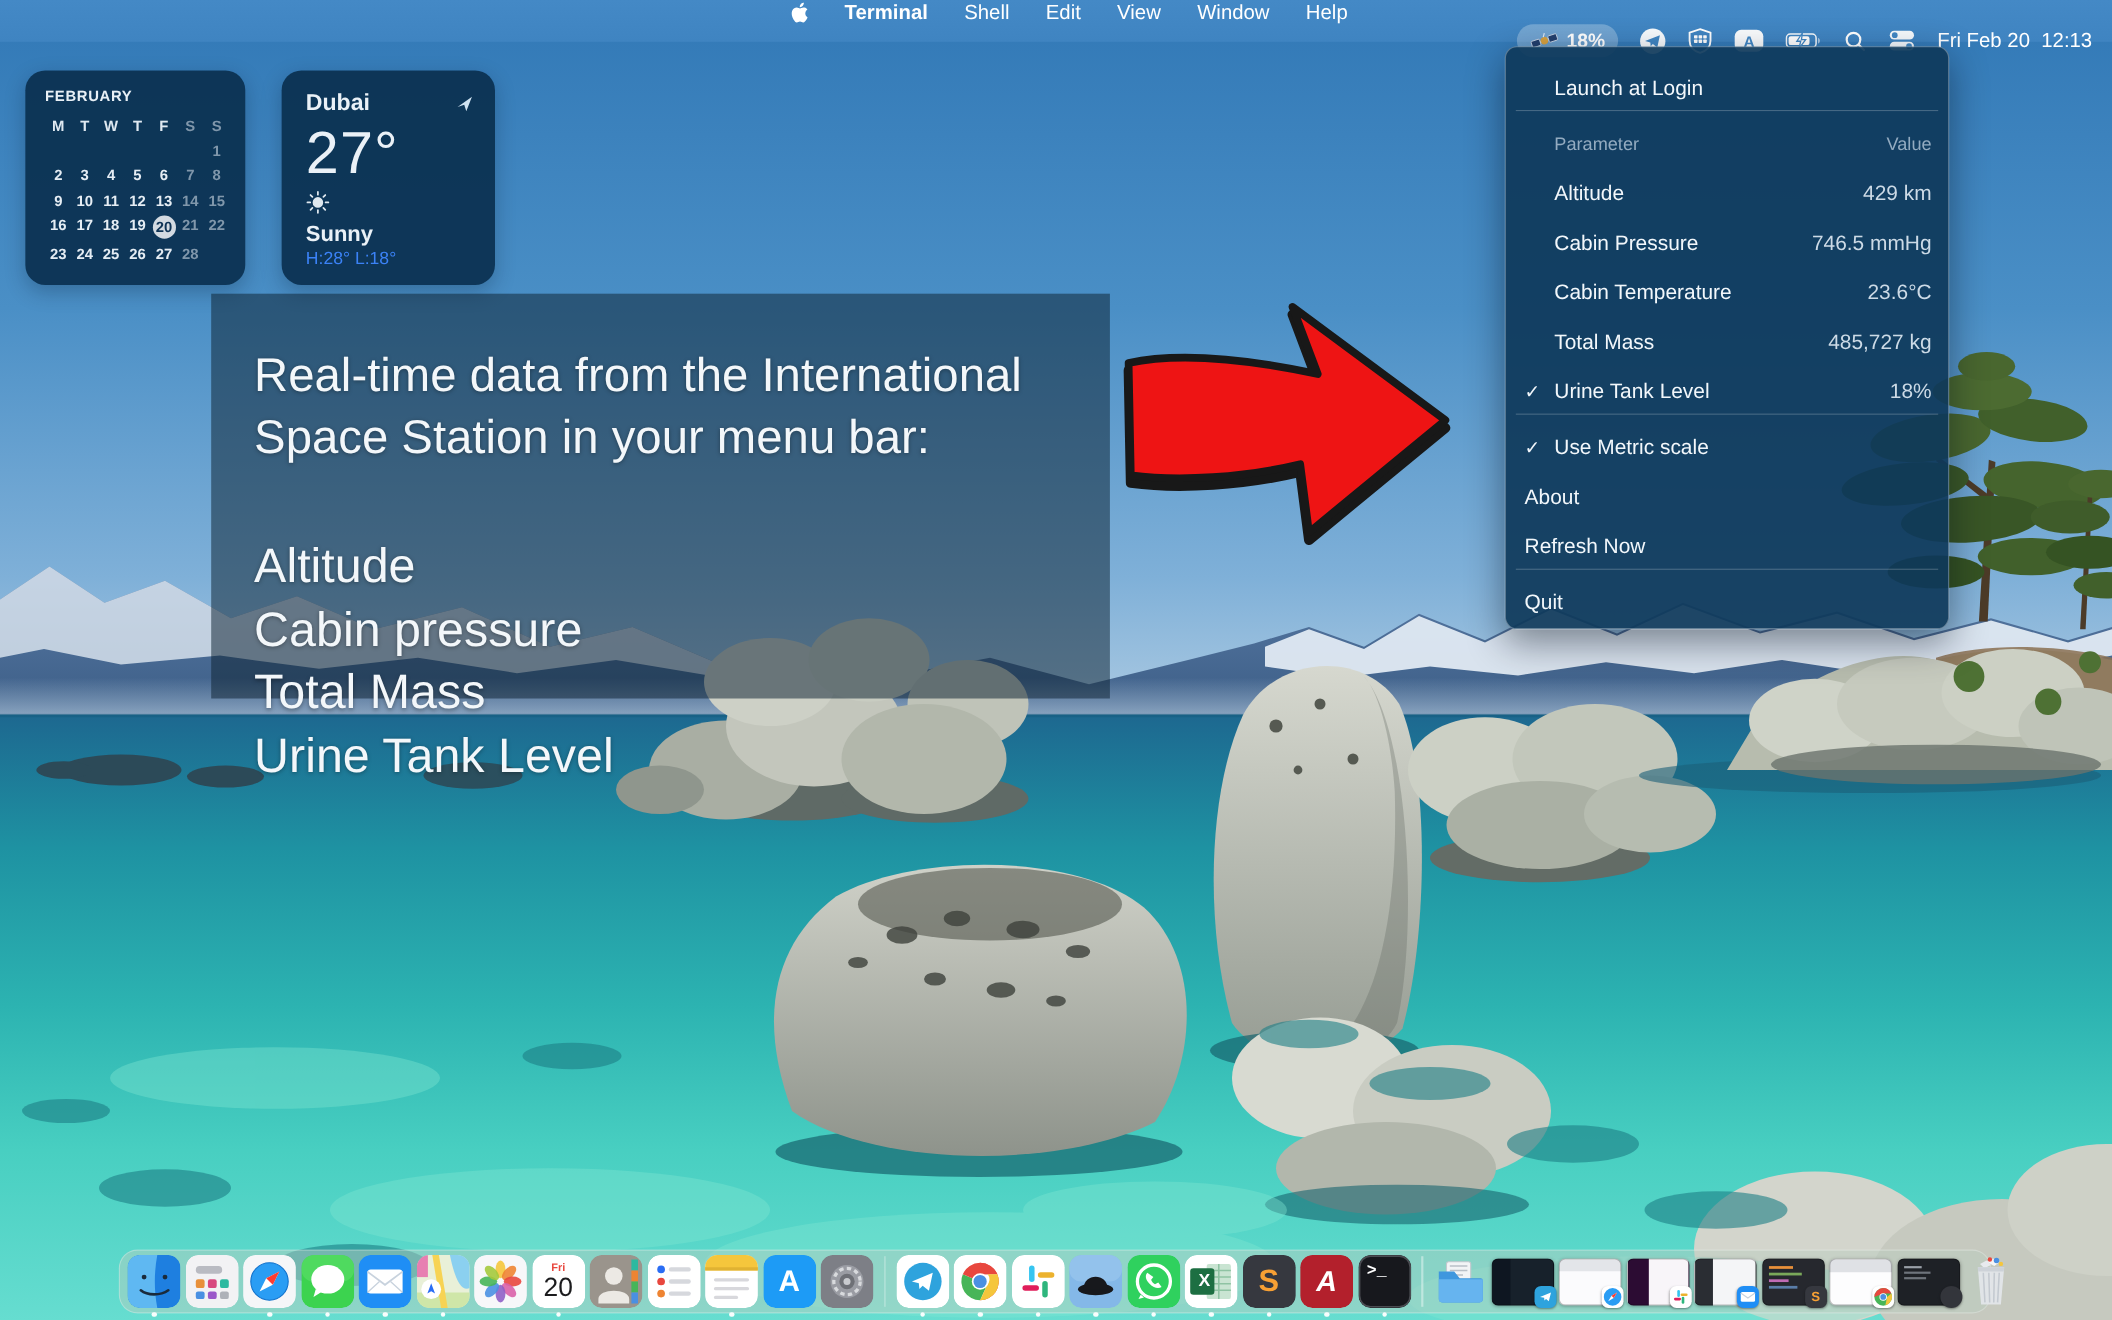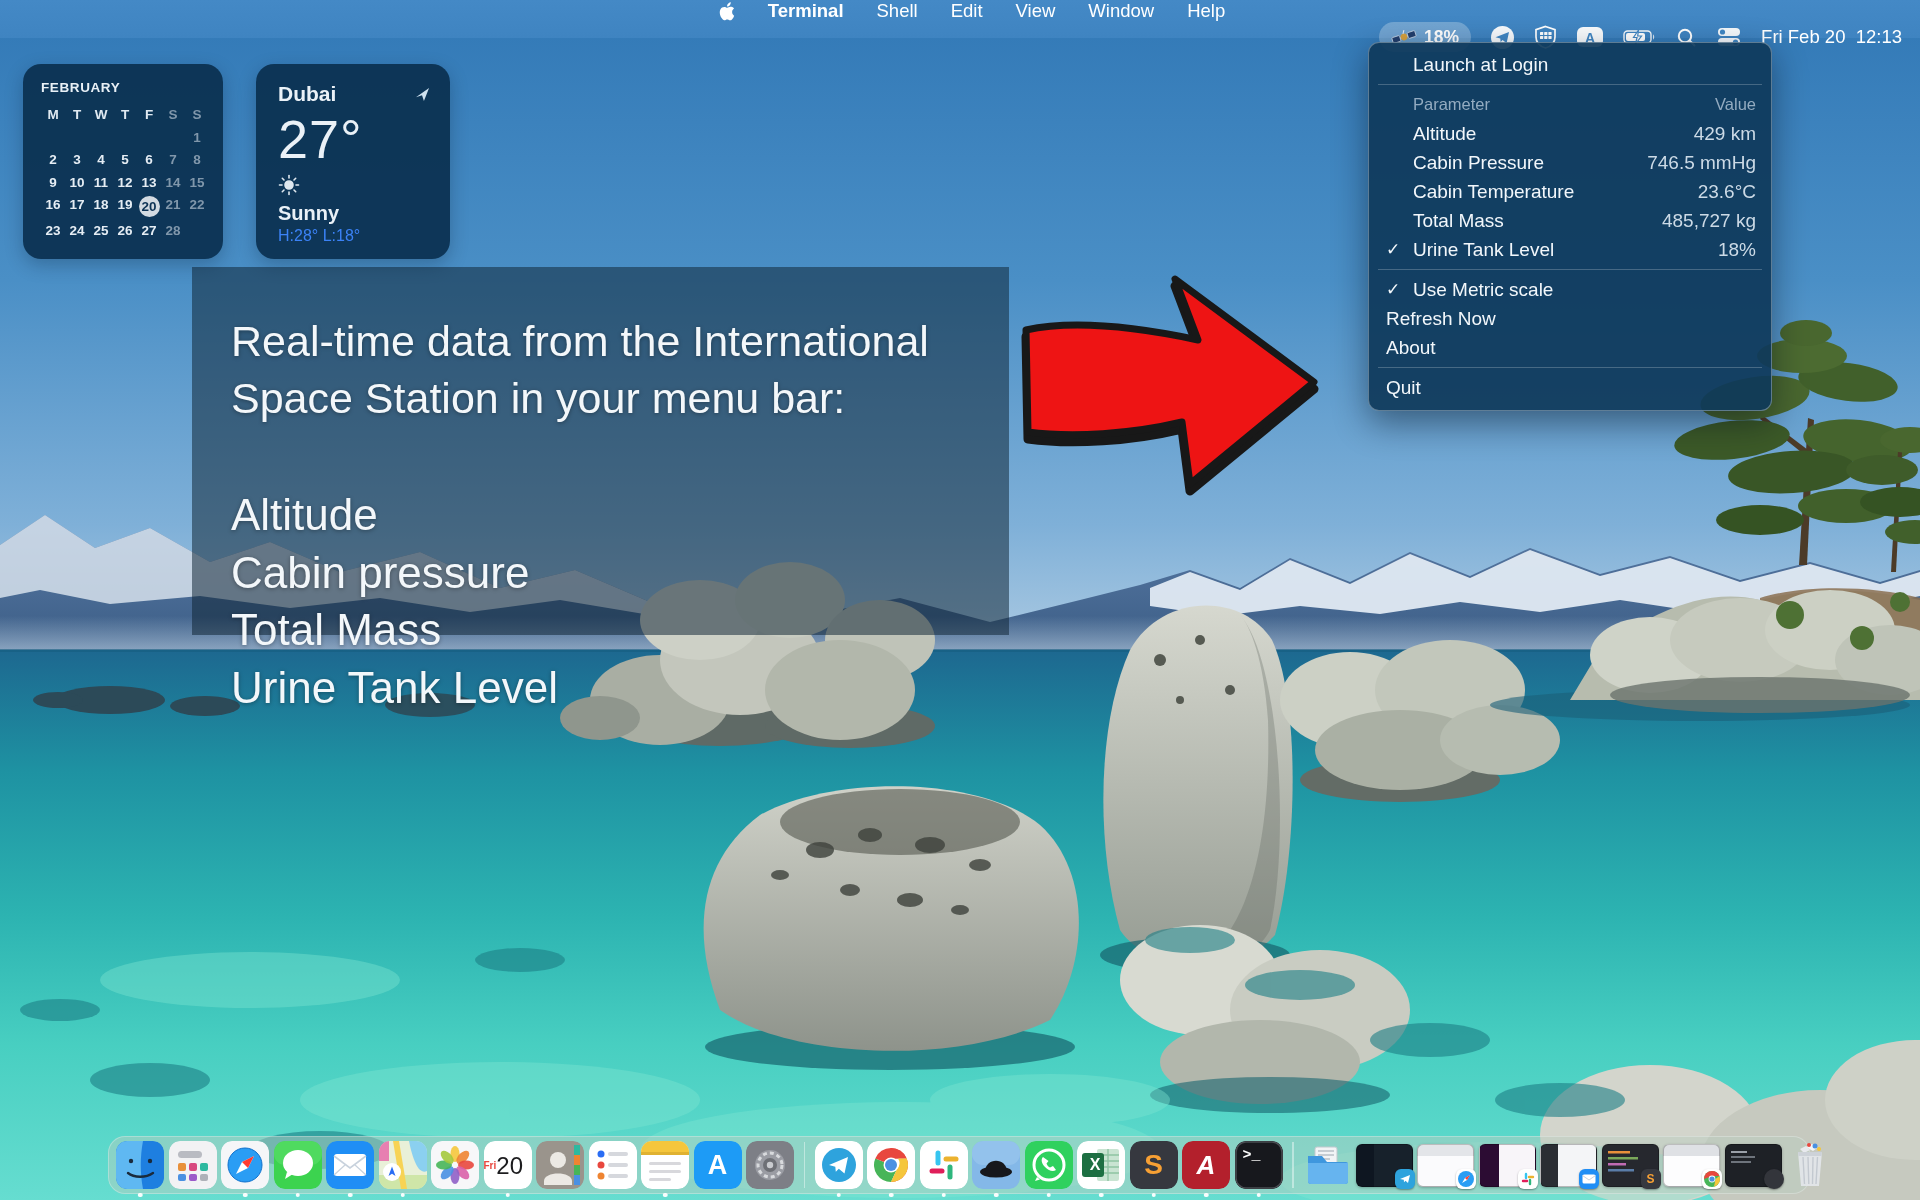--- a/index.html
+++ b/index.html
@@ -19,21 +19,21 @@
   .iss-pill { display:flex; align-items:center; gap:7px; background:rgba(255,255,255,0.26);
     border-radius:15px; height:30px; padding:0 12px; font-weight:600; font-size:17.5px; }
   .clock { font-weight:500; white-space:pre; font-size:18.5px; }
   .sico { display:flex; align-items:center; }
 
   
   .iss-menu { position:absolute; left:1368px; top:42px; width:404px; z-index:50;
     background:rgba(14,56,90,0.92); border:1px solid rgba(255,255,255,0.32);
     border-radius:11px; padding:7px 0 8px 0;
     box-shadow:0 12px 34px rgba(0,10,25,0.45); color:#f2f7fb; }
-  .mrow { display:flex; align-items:center; height:29px; padding:0 15px 0 17px; font-size:19px; }
+  .mrow { display:flex; align-items:center; height:29px; padding:0 15px 0 17px; font-size:19px;margin-top:16px; }
   .chk { width:27px; flex:none; font-size:17px; color:#f2f7fb; }
   .val { margin-left:auto; color:#ccdae6; }
   .hdr, .hdr .val { color:#93abc0; }
   .hdr { font-size:16.5px; }
   .upd { margin-top:12px; }
   .msep { height:1px; background:rgba(255,255,255,0.22); margin:5px 9px; }
 
   
   .widget { position:absolute; background:rgba(11,49,81,0.94); border-radius:18px;
     color:#eaf1f7; z-index:10; box-shadow:0 6px 18px rgba(0,20,40,0.25); }
@@ -342,24 +342,24 @@
       <span class="chk">✓</span>
       <span>Urine Tank Level</span>
       <span class="val">18%</span>
     </div>
     <div class="msep"></div>
     <div class="mrow">
       <span class="chk">✓</span>
       <span>Use Metric scale</span>
     </div>
     <div class="mrow">
+      <span>About</span>
+    </div>
+    <div class="mrow">
       <span>Refresh Now</span>
-    </div>
-    <div class="mrow">
-      <span>About</span>
     </div>
     <div class="msep"></div>
     <div class="mrow">
       <span>Quit</span>
     </div>
   </div>
 
   <div class="widget w-cal">
     <div class="cal-title">FEBRUARY</div>
     <div class="cal-grid">
@@ -535,21 +535,21 @@
               <ellipse cx="0" cy="-11" rx="4.5" ry="8" fill="#a4c93c" opacity="0.9" transform="rotate(315)"></ellipse>
             </g>
           </g>
         </svg>
     </div>
 
     <div class="dicon">
       <svg class="ic" viewBox="0 0 48 48">
           <rect width="48" height="48" rx="11" fill="#fff"></rect>
         </svg>
-      <div style="position:absolute;inset:0;display:flex;flex-direction:row;align-items:center;">
+      <div style="position:absolute;inset:0;display:flex;flex-direction:column;align-items:center;justify-content:center;">
         <span style="font-size:10px;font-weight:700;color:#e8473e;line-height:11px;">Fri</span>
         <span style="font-size:24px;font-weight:400;color:#1c1c1e;line-height:25px;">20</span>
       </div>
       <span class="dot"></span>
     </div>
 
     <div class="dicon">
       <svg class="ic" viewBox="0 0 48 48">
           <rect width="48" height="48" rx="11" fill="#9a948c"></rect>
           <rect x="38" y="4" width="6" height="10" fill="#2db9a0"></rect>

